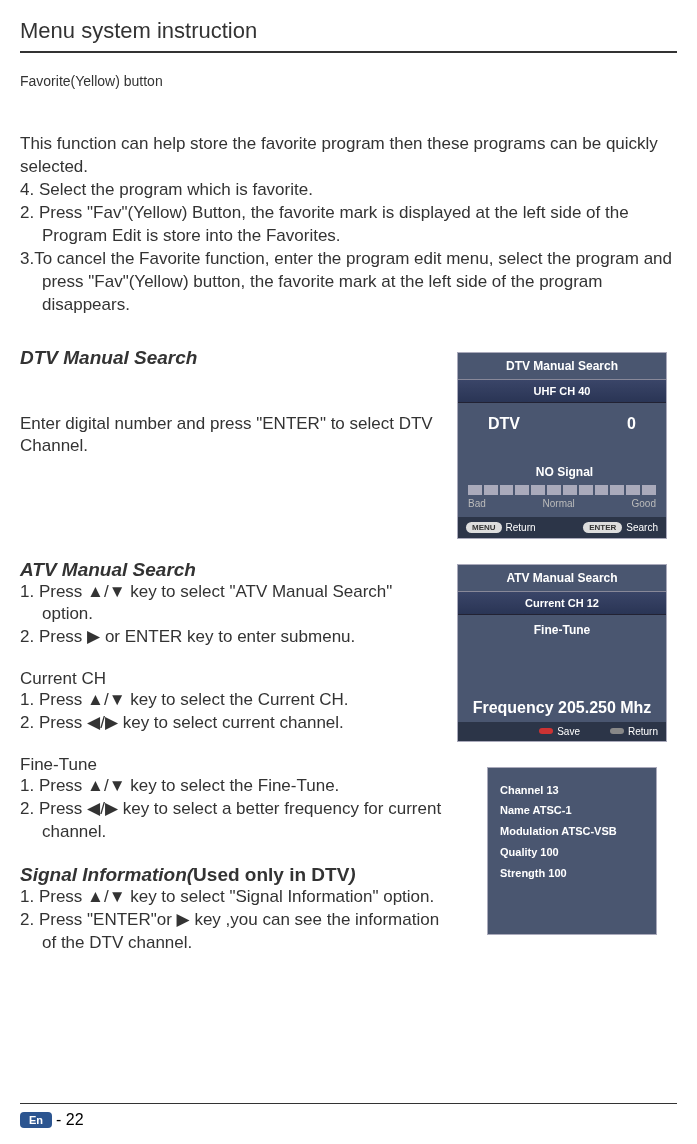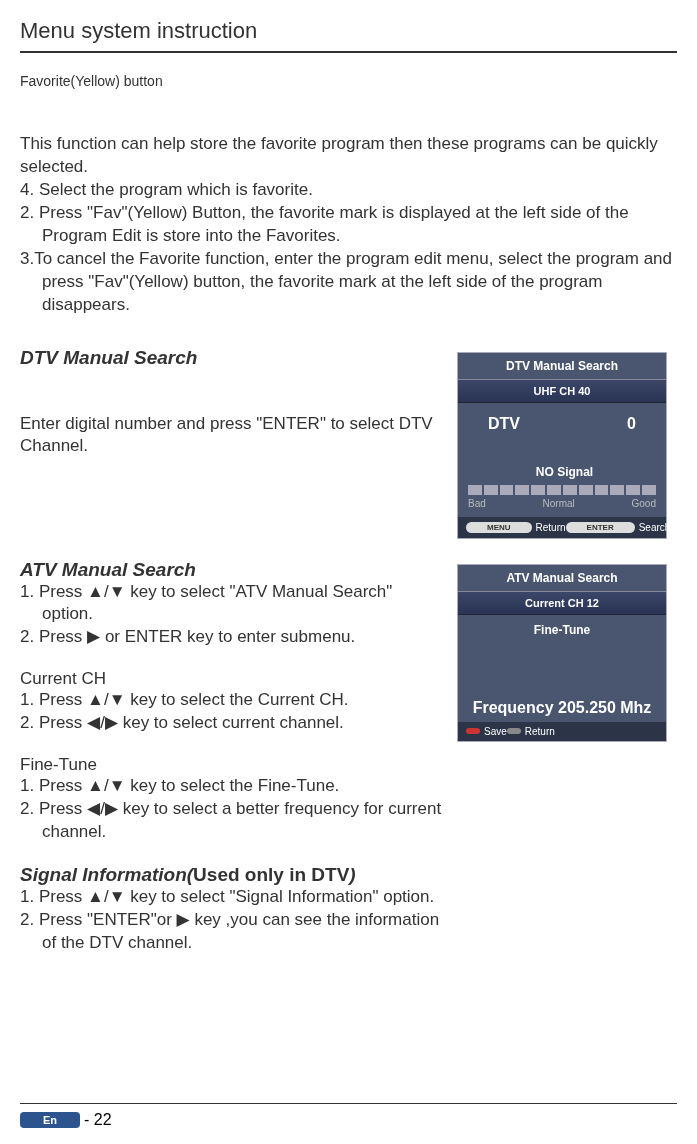--- a/index.html
+++ b/index.html
@@ -138,21 +138,21 @@
       display: flex;
       justify-content: space-between;
       padding: 5px 8px;
       font-size: 10px;
       align-items: center;
     }
     .footer-btn {
       background: #ddd;
       color: #333;
       border-radius: 7px;
-      padding: 1px 21px;
+      padding: 1px 6px;
       font-size: 8px;
       font-weight: bold;
       margin-right: 4px;
     }
     .footer-group {
       display: flex;
       align-items: center;
     }
     
     .atv-panel {
@@ -168,21 +168,22 @@
     }
     .atv-frequency {
       text-align: center;
       font-weight: bold;
       padding: 5px 0;
       font-size: 16px;
     }
     .atv-footer {
       background: #2c3548;
       display: flex;
-      justify-content: flex-start;
+      justify-content: flex-end;
+      gap: 30px;
       padding: 4px 8px;
       font-size: 10px;
       align-items: center;
     }
     .red-dot {
       display: inline-block;
       width: 14px;
       height: 6px;
       background: #c33;
       border-radius: 3px;
@@ -226,21 +227,21 @@
       font-size: 16px;
       display: flex;
       align-items: center;
       gap: 4px;
     }
     .en-badge {
       background: #2c5590;
       color: #fff;
       border-radius: 4px;
       font-size: 11px;
-      padding: 2px 23px;
+      padding: 2px 9px;
       font-weight: bold;
     }
   </style>
 </head>
 <body>
 
 <div class="page-header">Menu system instruction</div>
 <div class="separator-top"></div>
 
 <div class="content">
@@ -334,20 +335,27 @@
             <span class="red-dot"></span>
             <span>Save</span>
           </div>
           <div class="footer-group">
             <span class="menu-dot"></span>
             <span>Return</span>
           </div>
         </div>
       </div>
 
+      <div class="siginfo-panel">
+        <div>Channel 13</div>
+        <div>Name ATSC-1</div>
+        <div>Modulation ATSC-VSB</div>
+        <div>Quality 100</div>
+        <div>Strength 100</div>
+      </div>
     </div>
   </div>
 
 </div>
 
 <div class="page-footer-sep"></div>
 <div class="page-number">
   <span class="en-badge">En</span>
   <span>- 22</span>
 </div>

